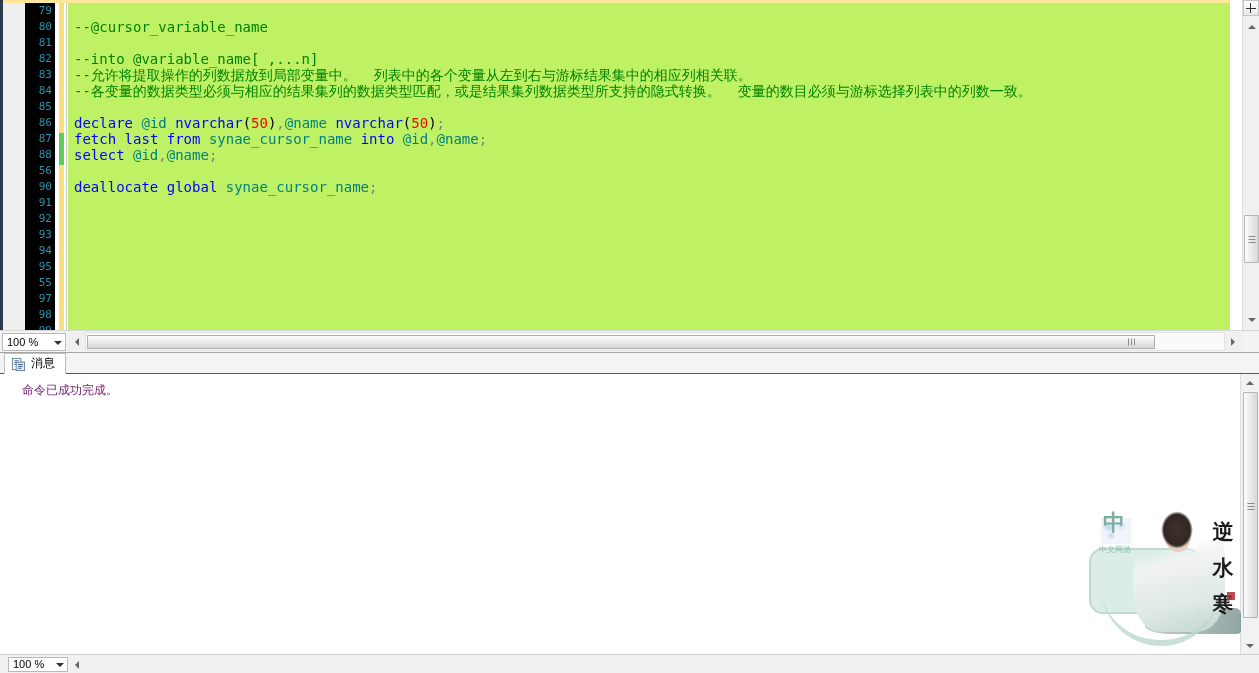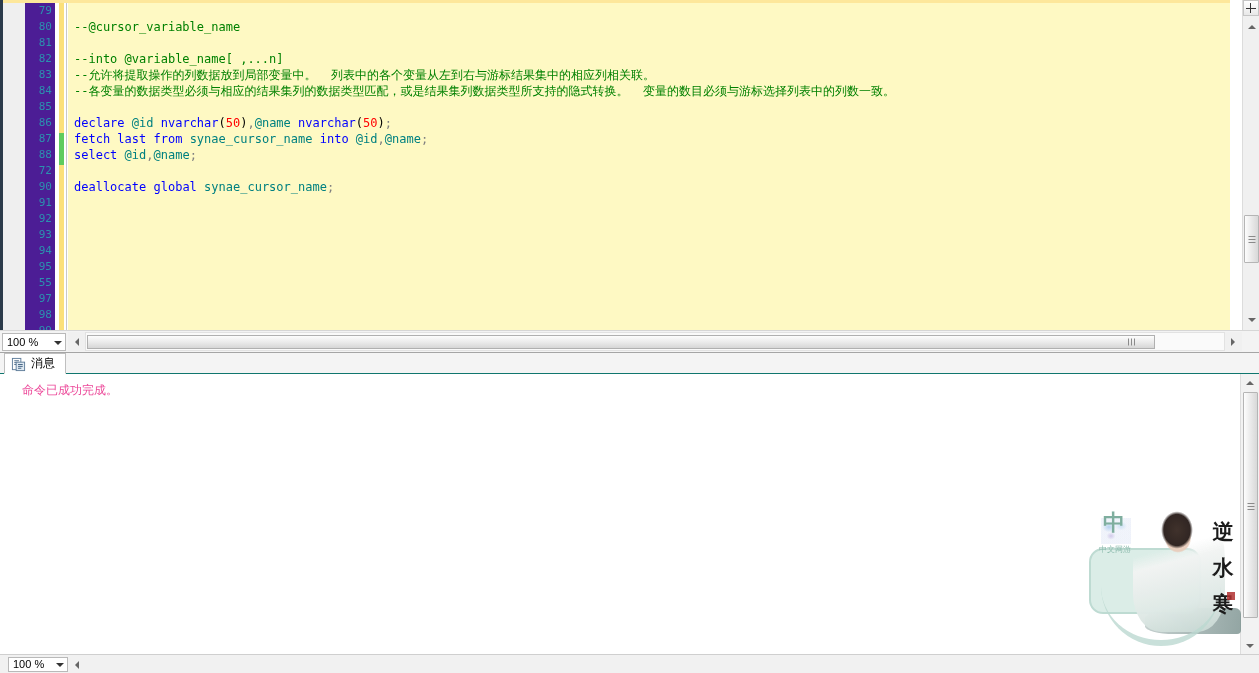--- a/index.html
+++ b/index.html
@@ -38,21 +38,21 @@
   .selection-margin {
     position: absolute;
     left: 3px; top: 3px;
     width: 22px; height: 327px;
     background: #efefef;
   }
   .line-number-col {
     position: absolute;
     left: 25px; top: 3px;
     width: 30px; height: 327px;
-    background: #4c1d95;
+    background: #000000;
     color: #2b91af;
     font-family: "DejaVu Sans Mono", monospace;
     font-size: 11px;
     text-align: right;
     padding-right: 3px;
     box-sizing: border-box;
     overflow: hidden;
   }
   .line-number-col div {
     height: 16px;
@@ -77,23 +77,23 @@
     left: 66px; top: 3px;
     width: 1px; height: 327px;
     background: #c8c8c8;
   }
   .code-area {
     position: absolute;
     left: 68px; top: 3px;
     right: 29px;
     height: 327px;
     overflow: hidden;
-    background: #fef9c3;
+    background: #bef264;
     font-family: "DejaVu Sans Mono", monospace;
-    font-size: 12px;
+    font-size: 14px;
   }
   .code-line {
     height: 16px;
     line-height: 16px;
     white-space: pre;
     padding-left: 6px;
   }
   .tok-comment { color: #008000; }
   .tok-keyword { color: #0000ff; }
   .tok-var     { color: #008080; }
@@ -296,21 +296,21 @@
   .message-body {
     position: absolute;
     left: 0; top: 21px;
     right: 19px; bottom: 0;
     background: #ffffff;
     overflow: hidden;
   }
   .message-text {
     font-family: "DejaVu Sans", sans-serif;
     font-size: 12px;
-    color: #ec4899;
+    color: #701a75;
     padding: 8px 0 0 22px;
     white-space: pre;
   }
   .v-scroll-results {
     position: absolute;
     right: 0; top: 21px;
     width: 19px; bottom: 0;
     background: #f2f2f2;
     border-left: 1px solid #dddddd;
     box-sizing: border-box;
@@ -445,21 +445,21 @@
       <div>79</div>
       <div>80</div>
       <div>81</div>
       <div>82</div>
       <div>83</div>
       <div>84</div>
       <div>85</div>
       <div>86</div>
       <div>87</div>
       <div>88</div>
-      <div>72</div>
+      <div>56</div>
       <div>90</div>
       <div>91</div>
       <div>92</div>
       <div>93</div>
       <div>94</div>
       <div>95</div>
       <div>55</div>
       <div>97</div>
       <div>98</div>
       <div>99</div>

